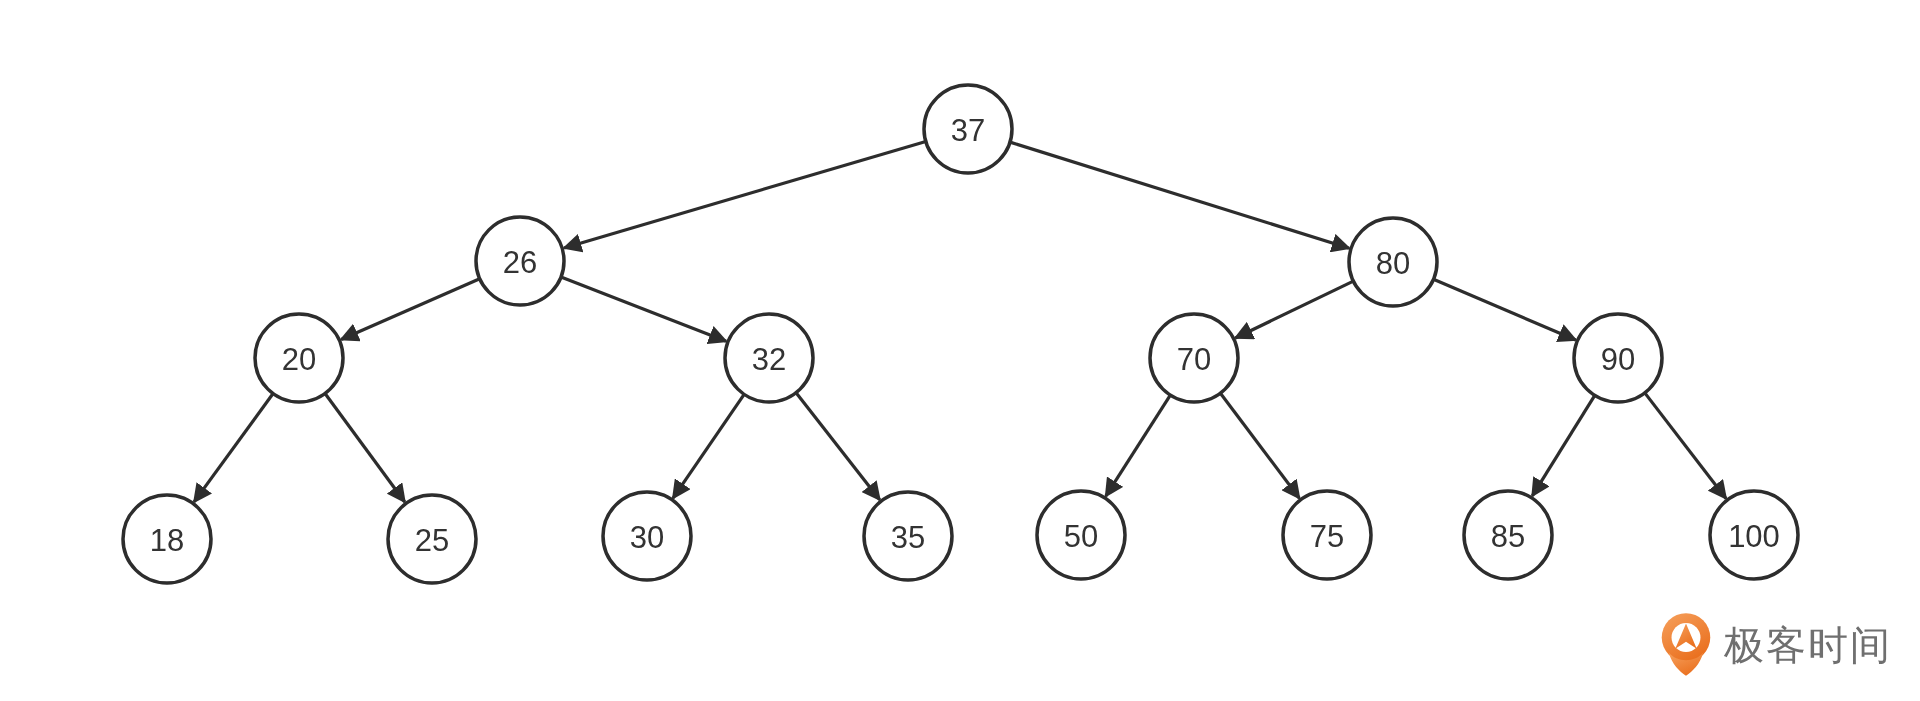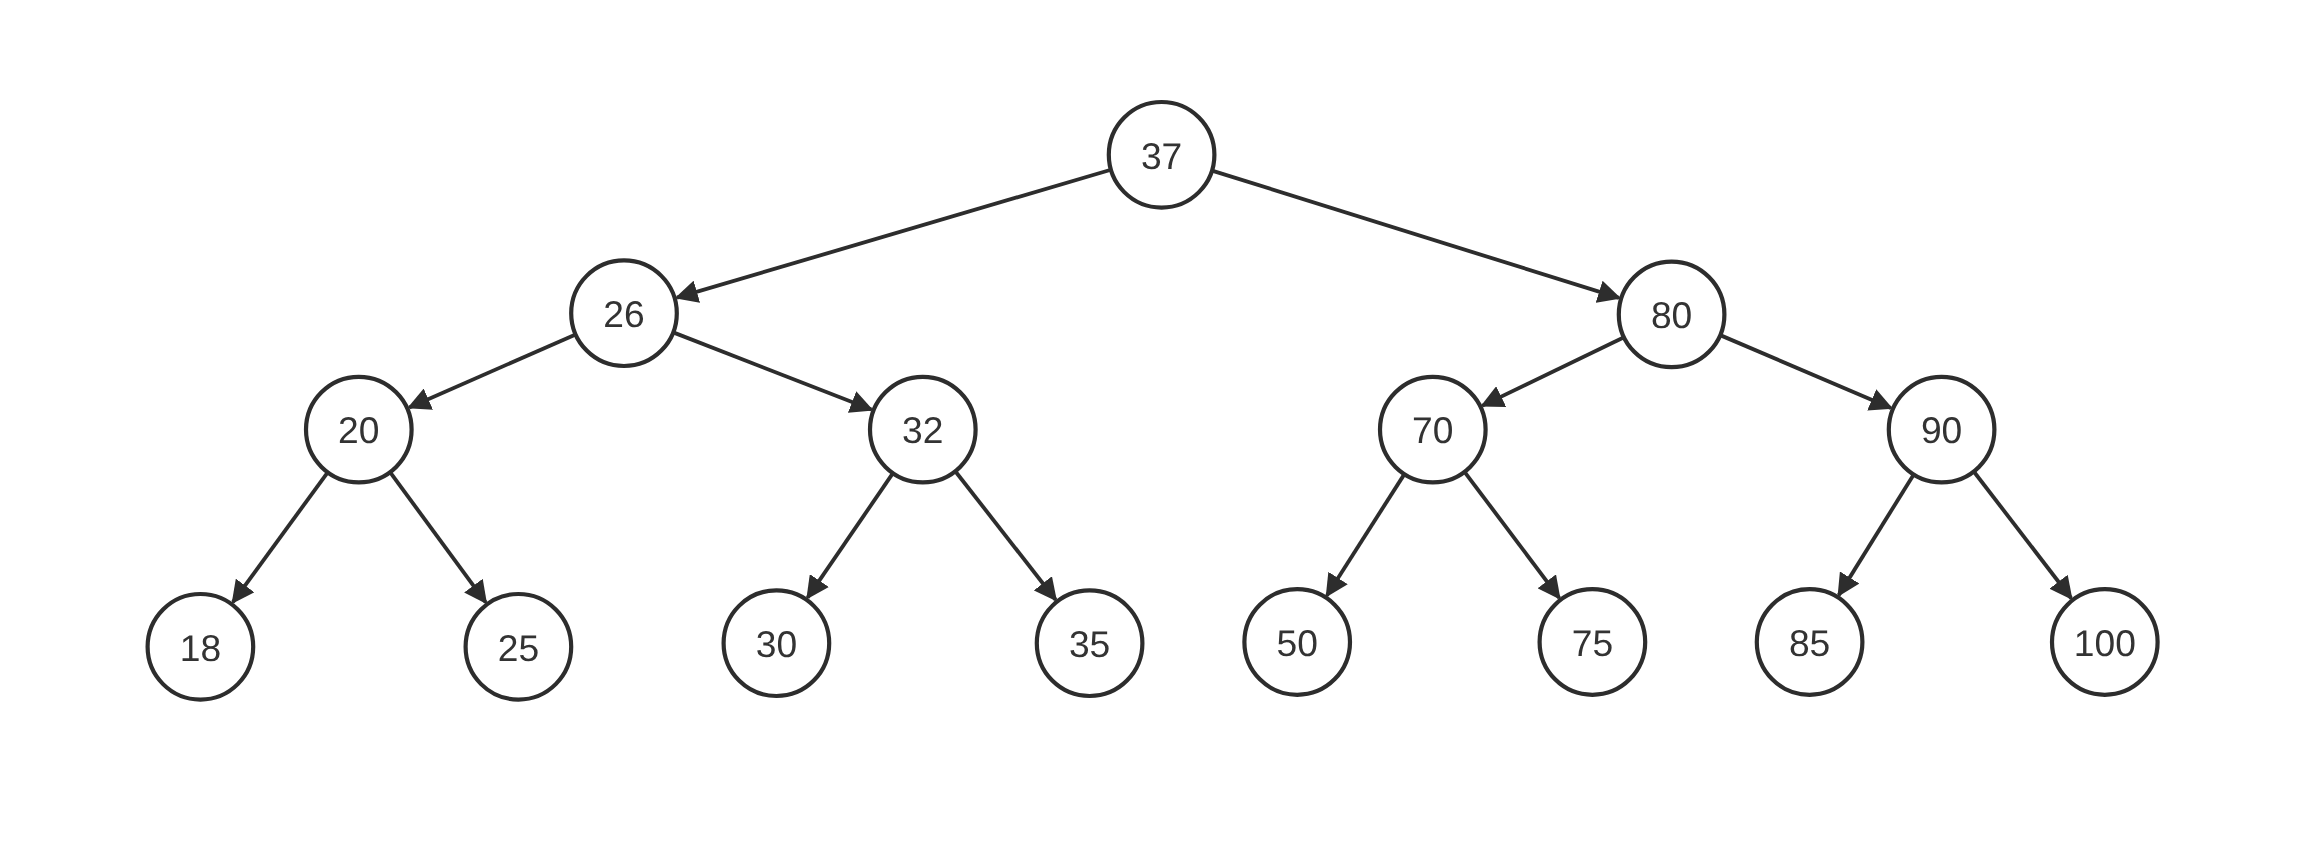--- a/index.html
+++ b/index.html
@@ -120,14 +120,29 @@
           <circle cx="1508" cy="535" r="44" class="tree-node-circle" stroke="#2d2d2d" fill="#ffffff"></circle>
           <text x="1508" y="536" class="tree-node-label" fill="#333333">85</text>
         </g>
         <g>
           <circle cx="1754" cy="535" r="44" class="tree-node-circle" stroke="#2d2d2d" fill="#ffffff"></circle>
           <text x="1754" y="536" class="tree-node-label" fill="#333333">100</text>
         </g>
       </g>
   </svg>
 
+  <div class="logo">
+    <svg width="56" height="68" viewBox="0 0 60 72">
+      <defs>
+        <linearGradient id="lg-orange" x1="0" y1="0" x2="0.6" y2="1">
+          <stop id="lg-stop-a" offset="0" stop-color="#F6A05C"></stop>
+          <stop id="lg-stop-b" offset="1" stop-color="#EA701F"></stop>
+        </linearGradient>
+      </defs>
+      <circle cx="30" cy="28" r="26" fill="url(#lg-orange)"></circle>
+      <circle cx="30" cy="28" r="15.5" fill="#ffffff"></circle>
+      <path d="M30 13 L41.5 40 L30 32.5 L18.5 40 Z" fill="url(#lg-orange)"></path>
+      <path d="M11.5 44 C 20 55, 40 55, 48.5 44 C 45 57, 37 64, 30 69 C 23 64, 15 57, 11.5 44 Z" fill="url(#lg-orange)"></path>
+    </svg>
+    <span class="logo-text" style="color: rgb(111, 111, 111);">极客时间</span>
+  </div>
 
 </div>
 
 </body></html>

